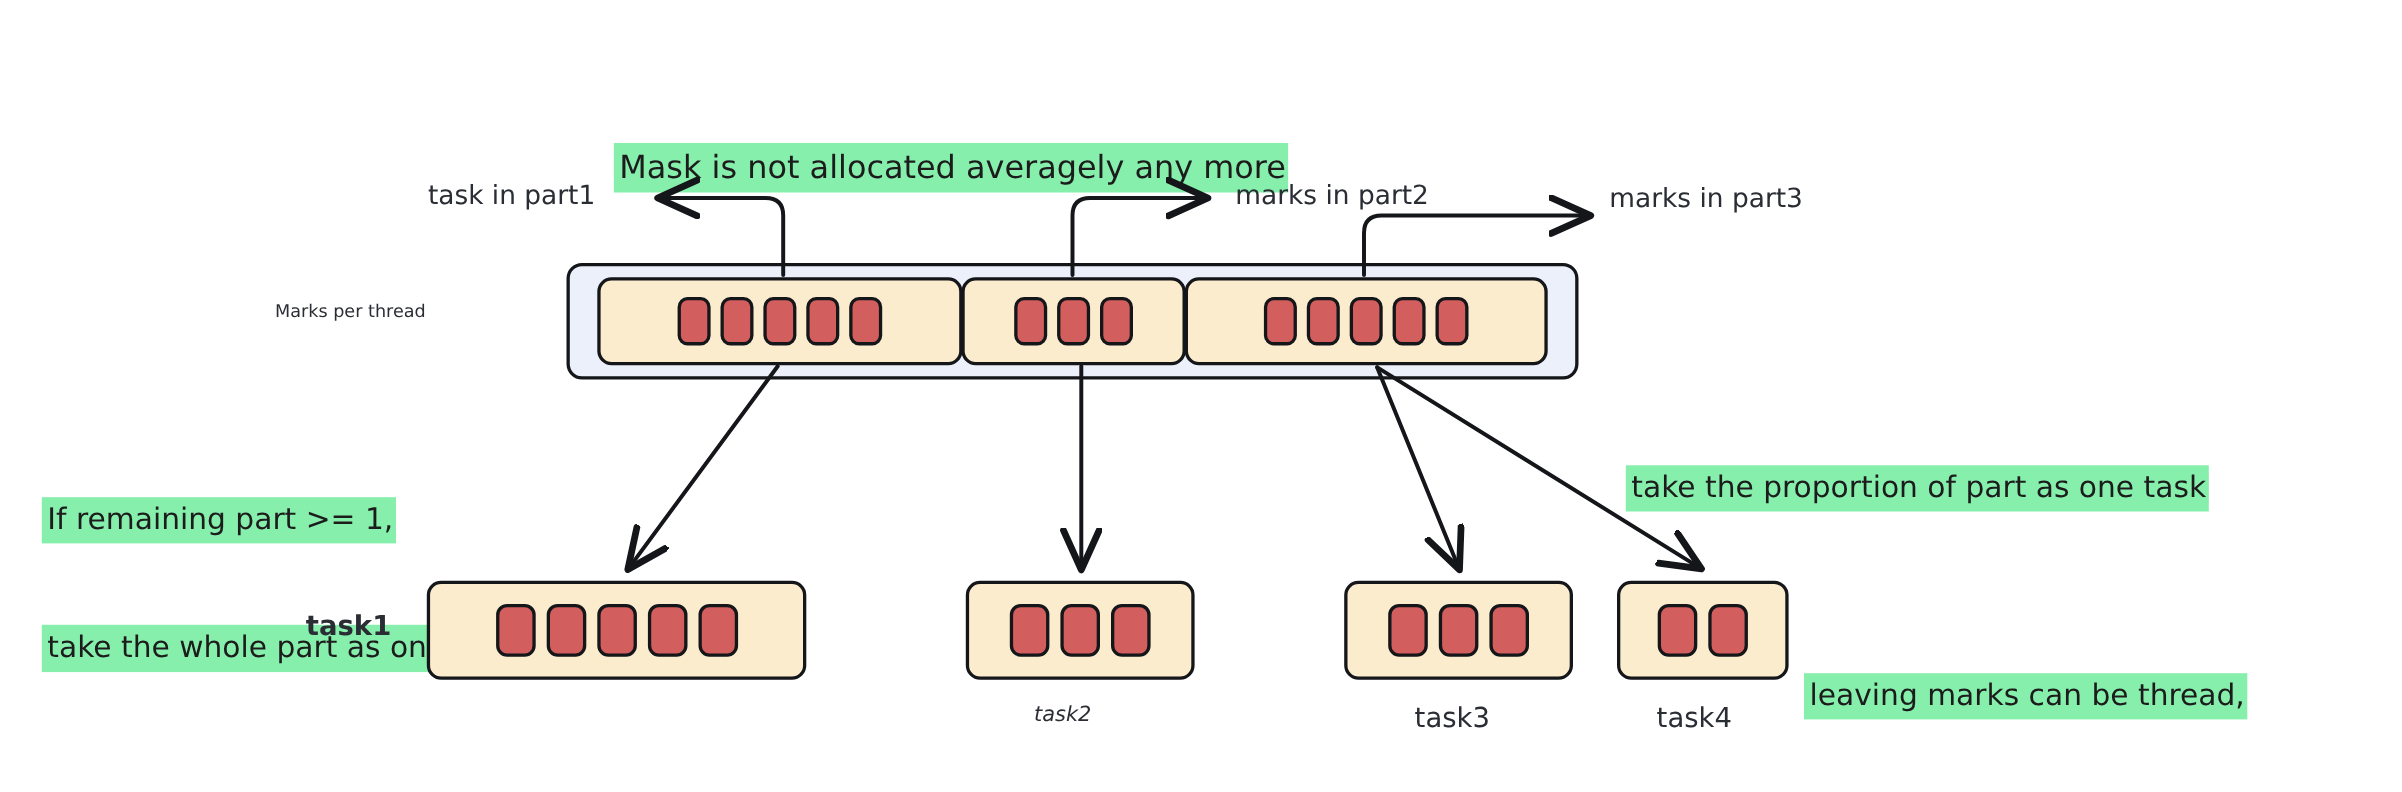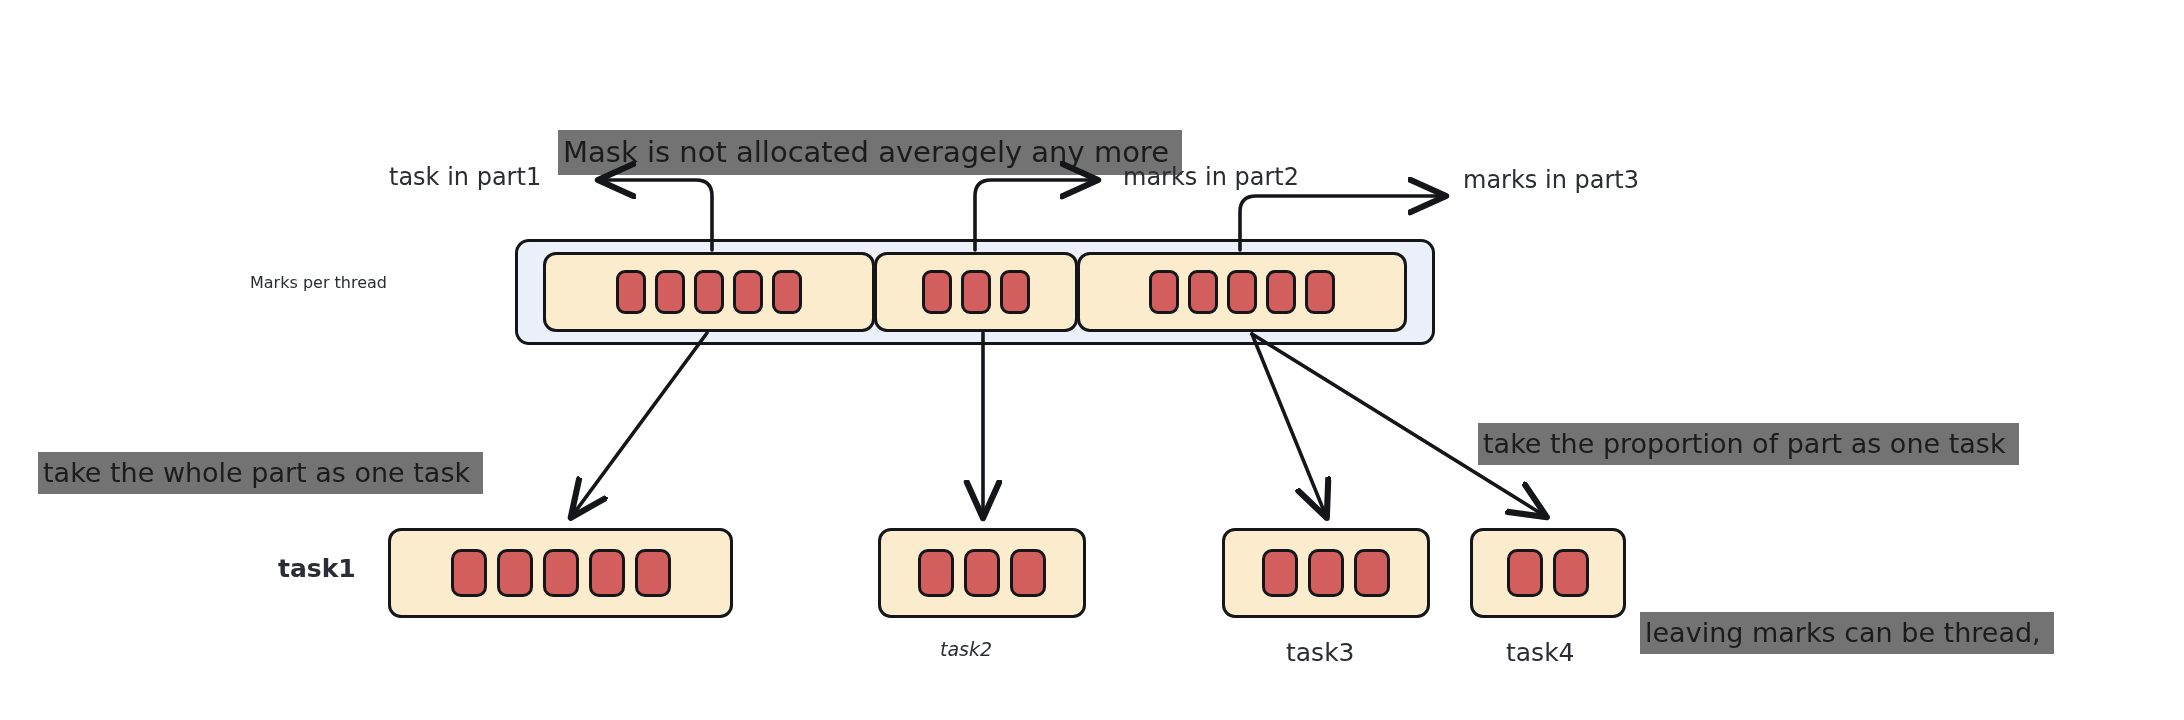--- a/index.html
+++ b/index.html
@@ -20,22 +20,22 @@
 
   
   .hl-wrap {
     position: absolute;
     line-height: 1.38;
     color: #1c1c1c;
     white-space: pre;
   }
   .hl-wrap .ln {
     display: table;
-    background: #737373;
-    padding: 2px 13px 3px 5px;
+    background: #86efac;
+    padding: 2px 2px 3px 5px;
     margin: 0;
   }
 
   
   .plain {
     position: absolute;
     color: #2a2d33;
     white-space: nowrap;
     line-height: 1;
   }
@@ -127,20 +127,21 @@
 
   <div class="part-box" style="left:1077px; top:252px; width:330px; height:80px;">
     <div class="mark"></div>
     <div class="mark"></div>
     <div class="mark"></div>
     <div class="mark"></div>
     <div class="mark"></div>
   </div>
 
   <div class="hl-wrap" style="left:38px; top:377px; font-size:27px;">
+    <div class="ln">If remaining part &gt;= 1,</div>
     <div class="ln">take the whole part as one task</div>
   </div>
 
   <div class="hl-wrap" style="left:1478px; top:348px; font-size:27px;">
     <div class="ln">take the proportion of part as one task</div>
   </div>
 
   <div class="hl-wrap" style="left:1640px; top:537px; font-size:27px;">
     <div class="ln">leaving marks can be thread,</div>
     

